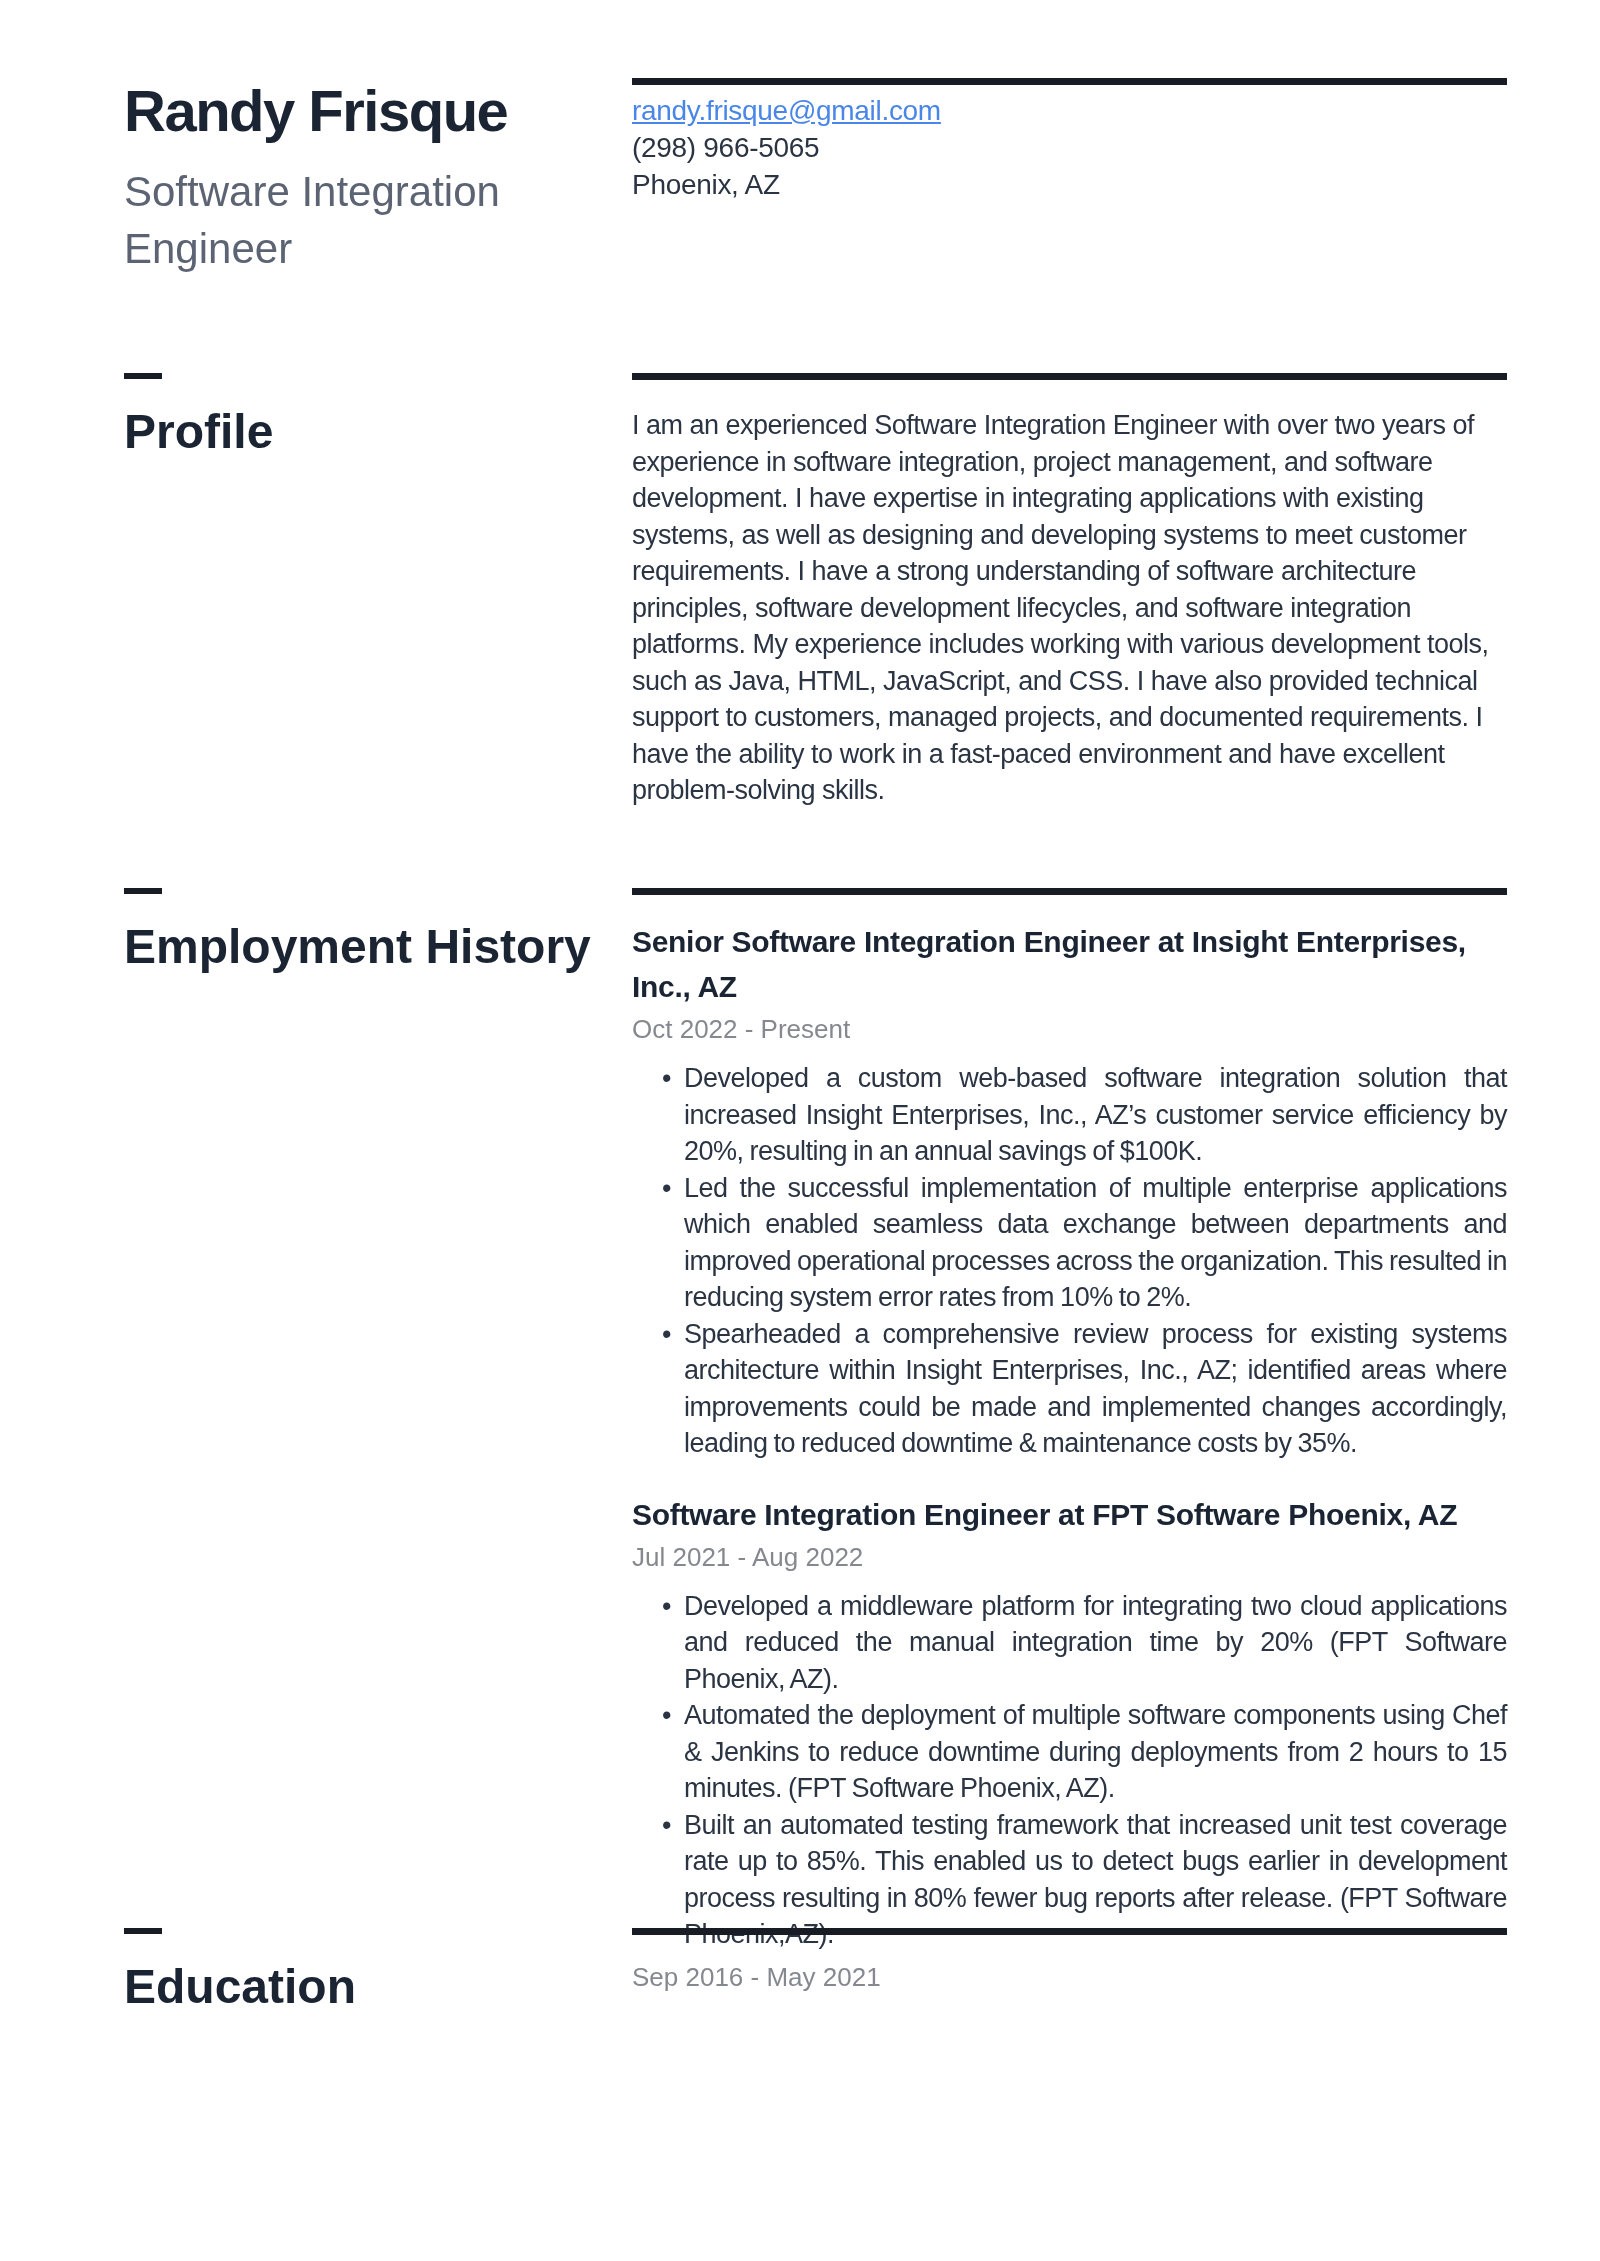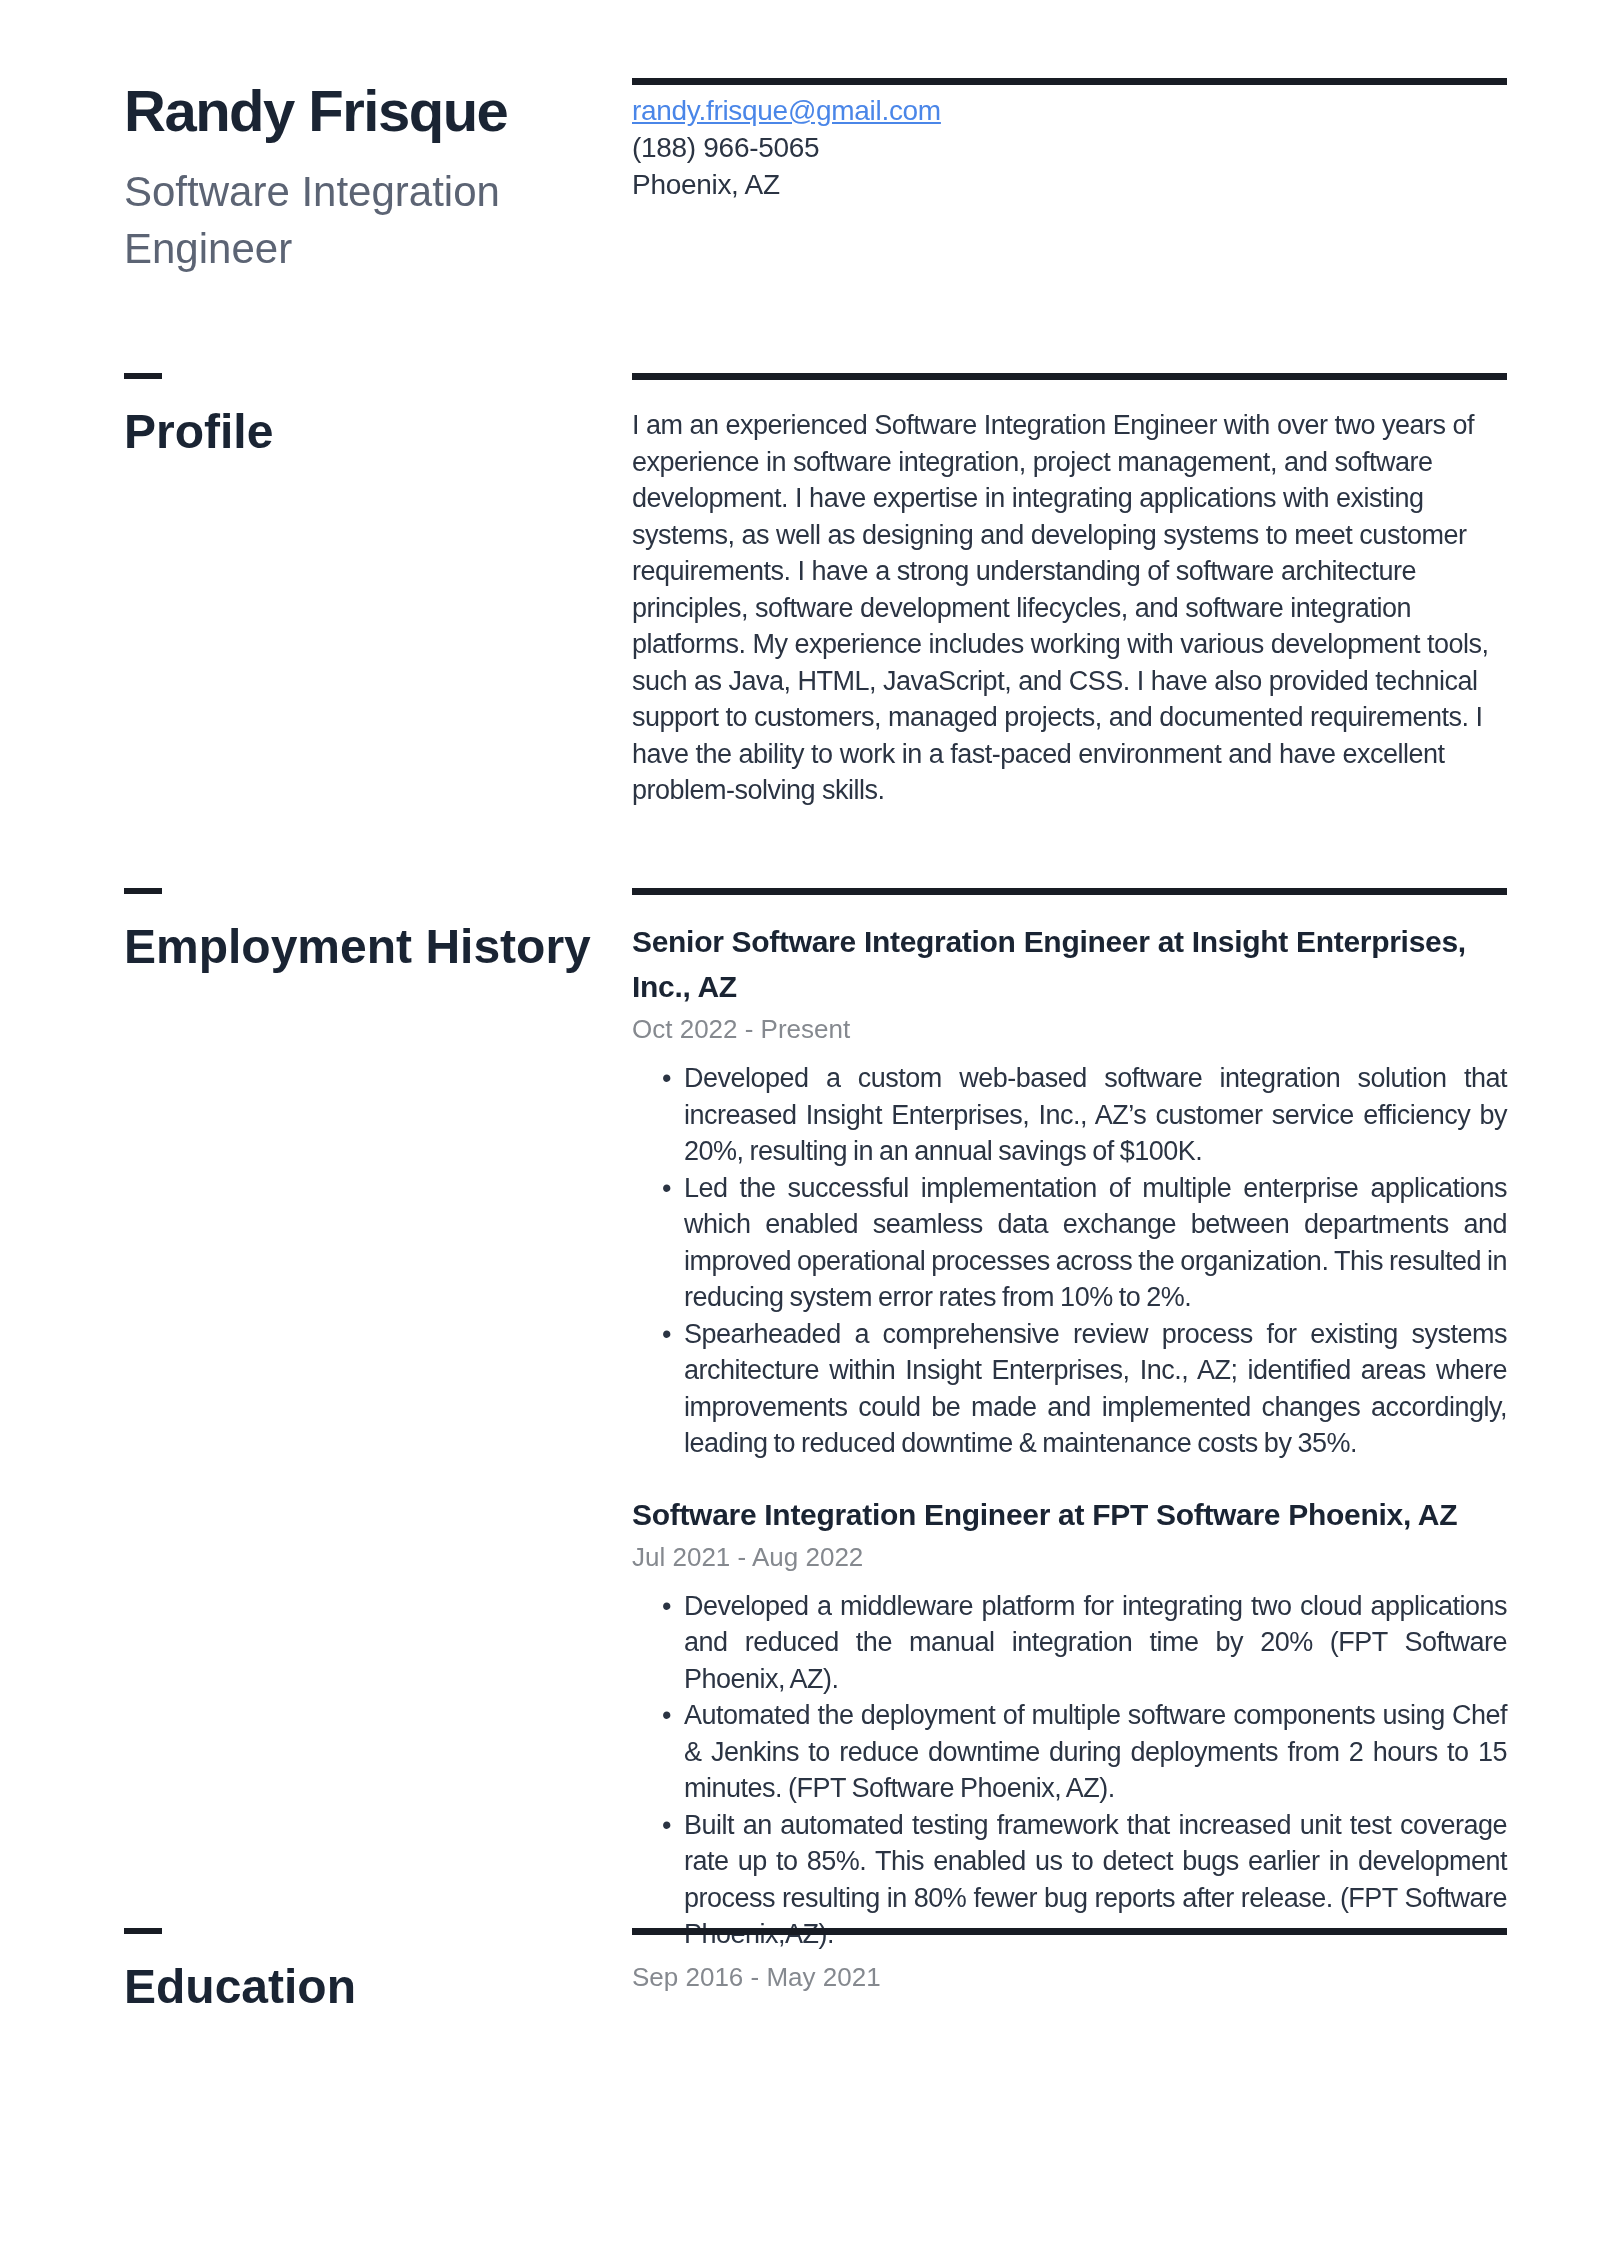--- a/index.html
+++ b/index.html
@@ -125,21 +125,21 @@
 
   <header class="row header">
     <div class="col-left">
       <h1 class="name">Randy Frisque</h1>
       <div class="subtitle">Software Integration Engineer</div>
     </div>
     <div class="col-right">
       <div class="rule"></div>
       <div class="details-block">
         <a class="details-line email-link">randy.frisque@gmail.com</a>
-        <div class="details-line">(188) 966-5065</div>
+        <div class="details-line">(298) 966-5065</div>
         <div class="details-line">Phoenix, AZ</div>
       </div>
     </div>
   </header>
 
   <section class="row" id="profile-section">
     <div class="col-left">
       <div class="dash"></div>
       <h2 class="section-heading">Profile</h2>
     </div>

